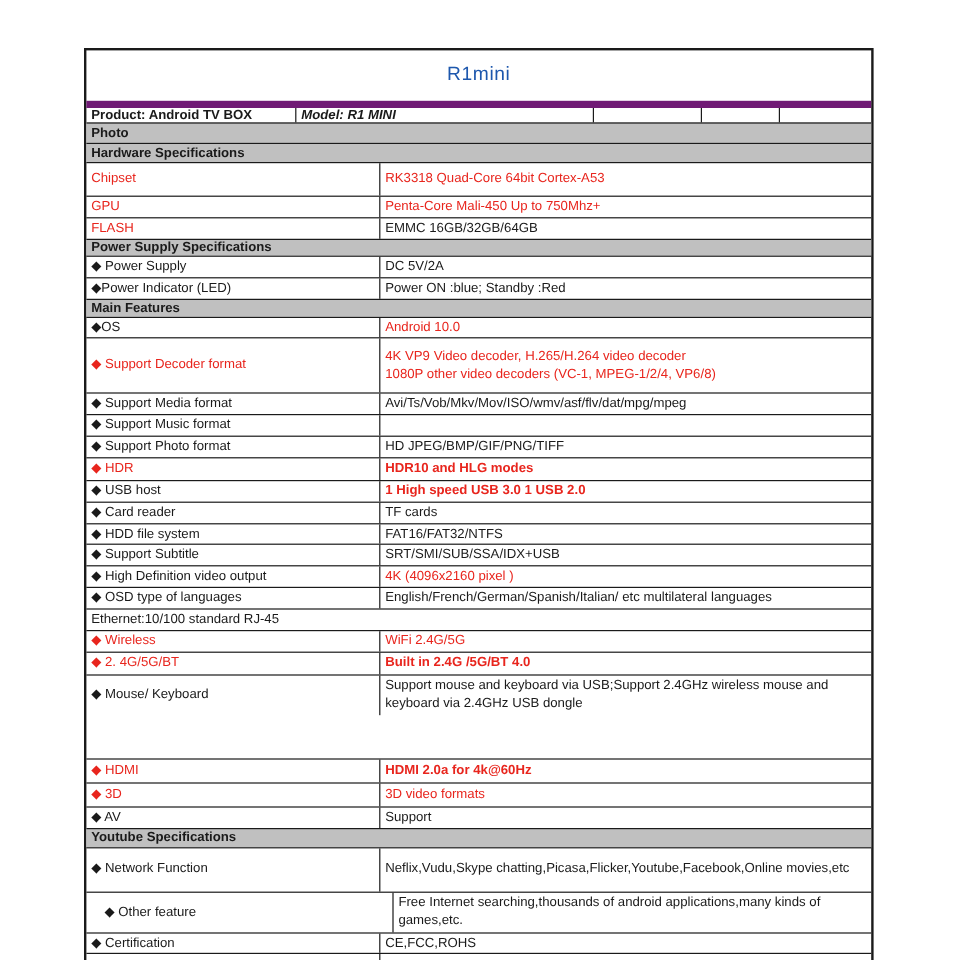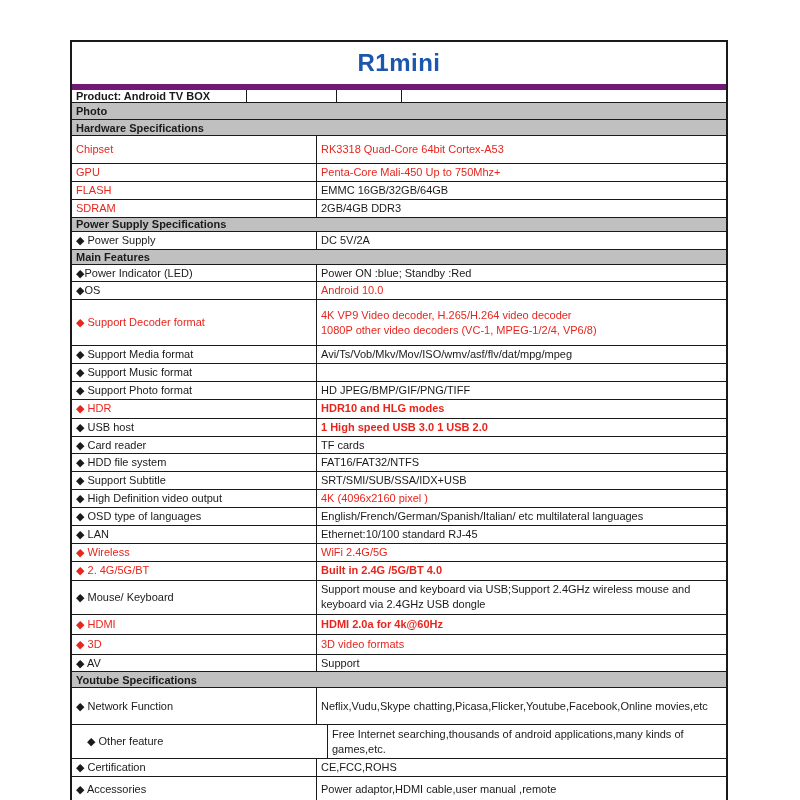--- a/index.html
+++ b/index.html
@@ -11,21 +11,21 @@
   .spec-table{
     position:absolute;left:70px;top:40px;width:658px;
     border:2px solid #1a1a1a;background:#fff;box-sizing:border-box;
     font-size:11px;
   }
   .title-row{
     height:42px;display:flex;align-items:center;justify-content:center;
     box-sizing:border-box;
   }
   .title-row .title{
-    font-size:24px;font-weight:bold;letter-spacing:.5px;
+    font-size:16px;font-weight:normal;letter-spacing:.5px;
   }
   .product-row{
     display:flex;border-top:6px solid #701a75;height:18px;box-sizing:border-box;
   }
   .product-row .pcell{
     box-sizing:border-box;border-right:1px solid #1a1a1a;
     display:flex;align-items:center;padding:0 4px;
     font-weight:bold;overflow:hidden;white-space:nowrap;
   }
   .product-row .pcell:last-child{border-right:none;}
@@ -51,20 +51,21 @@
 </style>
 </head>
 <body style="background: rgb(255, 255, 255);">
 
 <div class="spec-table">
   <div class="title-row">
     <span class="title" style="color: rgb(29, 87, 173);">R1mini</span>
   </div>
   <div class="product-row">
     <div class="pcell" style="flex:0 0 175px;">Product: Android TV  BOX</div>
+    <div class="pcell model" style="flex:0 0 248px;">Model:  R1 MINI</div>
     <div class="pcell" style="flex:0 0 90px;"></div>
     <div class="pcell" style="flex:0 0 65px;"></div>
     <div class="pcell" style="flex:1 1 auto;"></div>
   </div>
   <div id="rows">
       <div class="trow section" style="min-height: 17px; background: rgb(192, 192, 192);">
         <span>Photo</span>
       </div>
       <div class="trow section" style="min-height: 16px; background: rgb(192, 192, 192);">
         <span>Hardware Specifications</span>
@@ -74,37 +75,33 @@
         <div class="cell value" style="color: rgb(232, 37, 29);">RK3318 Quad-Core 64bit Cortex-A53</div>
       </div>
       <div class="trow" style="min-height: 18px;">
         <div class="cell label" style="color: rgb(232, 37, 29);">GPU</div>
         <div class="cell value" style="color: rgb(232, 37, 29);">Penta-Core Mali-450 Up to 750Mhz+</div>
       </div>
       <div class="trow" style="min-height: 15px;">
         <div class="cell label" style="color: rgb(232, 37, 29);">FLASH</div>
         <div class="cell value">EMMC 16GB/32GB/64GB</div>
       </div>
-      <div class="trow" style="min-height: 14px;">
-        <div class="cell label" style="color: rgb(232, 37, 29);">SDRAM</div>
-        <div class="cell value">2GB/4GB DDR3</div>
-      </div>
       <div class="trow section" style="min-height: 14px; background: rgb(192, 192, 192);">
         <span>Power Supply Specifications</span>
       </div>
       <div class="trow" style="min-height: 15px;">
         <div class="cell label">◆ Power Supply</div>
         <div class="cell value">DC 5V/2A</div>
       </div>
-      <div class="trow section" style="min-height: 15px; background: rgb(192, 192, 192);">
-        <span>Main Features</span>
-      </div>
       <div class="trow" style="min-height: 14px;">
         <div class="cell label">◆Power Indicator (LED)</div>
         <div class="cell value">Power ON :blue; Standby :Red</div>
+      </div>
+      <div class="trow section" style="min-height: 15px; background: rgb(192, 192, 192);">
+        <span>Main Features</span>
       </div>
       <div class="trow" style="min-height: 16px;">
         <div class="cell label">◆OS</div>
         <div class="cell value" style="color: rgb(232, 37, 29);">Android 10.0</div>
       </div>
       <div class="trow" style="min-height: 46px;">
         <div class="cell label" style="color: rgb(232, 37, 29);">◆ Support Decoder format</div>
         <div class="cell value" style="color: rgb(232, 37, 29);">4K VP9 Video decoder,  H.265/H.264 video decoder
 1080P other video decoders (VC-1, MPEG-1/2/4, VP6/8)</div>
       </div>
@@ -141,36 +138,35 @@
       </div>
       <div class="trow" style="min-height: 14px;">
         <div class="cell label">◆ High Definition video output</div>
         <div class="cell value" style="color: rgb(232, 37, 29);">4K (4096x2160 pixel )</div>
       </div>
       <div class="trow" style="min-height: 15px;">
         <div class="cell label">◆ OSD type of languages</div>
         <div class="cell value">English/French/German/Spanish/Italian/ etc multilateral languages</div>
       </div>
       <div class="trow" style="min-height: 16px;">
-        <div class="cell label">◆ LAN</div>
         <div class="cell value">Ethernet:10/100 standard RJ-45</div>
       </div>
       <div class="trow" style="min-height: 16px;">
         <div class="cell label" style="color: rgb(232, 37, 29);">◆ Wireless</div>
         <div class="cell value" style="color: rgb(232, 37, 29);">WiFi 2.4G/5G</div>
       </div>
       <div class="trow" style="min-height: 19px;">
         <div class="cell label" style="color: rgb(232, 37, 29); text-align: right;">◆ 2. 4G/5G/BT</div>
         <div class="cell value bold" style="color: rgb(232, 37, 29);">Built in 2.4G /5G/BT 4.0</div>
       </div>
       <div class="trow" style="min-height: 34px;">
         <div class="cell label">◆ Mouse/ Keyboard</div>
         <div class="cell value">Support mouse and keyboard via USB;Support 2.4GHz wireless mouse and keyboard via 2.4GHz USB dongle</div>
       </div>
-      <div class="trow" style="min-height: 20px;">
+      <div class="trow" style="min-height: 20px; margin-top: 36px;">
         <div class="cell label" style="color: rgb(232, 37, 29);">◆ HDMI</div>
         <div class="cell value bold" style="color: rgb(232, 37, 29);">HDMI 2.0a for 4k@60Hz</div>
       </div>
       <div class="trow" style="min-height: 20px;">
         <div class="cell label" style="color: rgb(232, 37, 29);">◆ 3D</div>
         <div class="cell value" style="color: rgb(232, 37, 29);">3D video formats</div>
       </div>
       <div class="trow" style="min-height: 17px;">
         <div class="cell label">◆ AV</div>
         <div class="cell value">Support</div>

